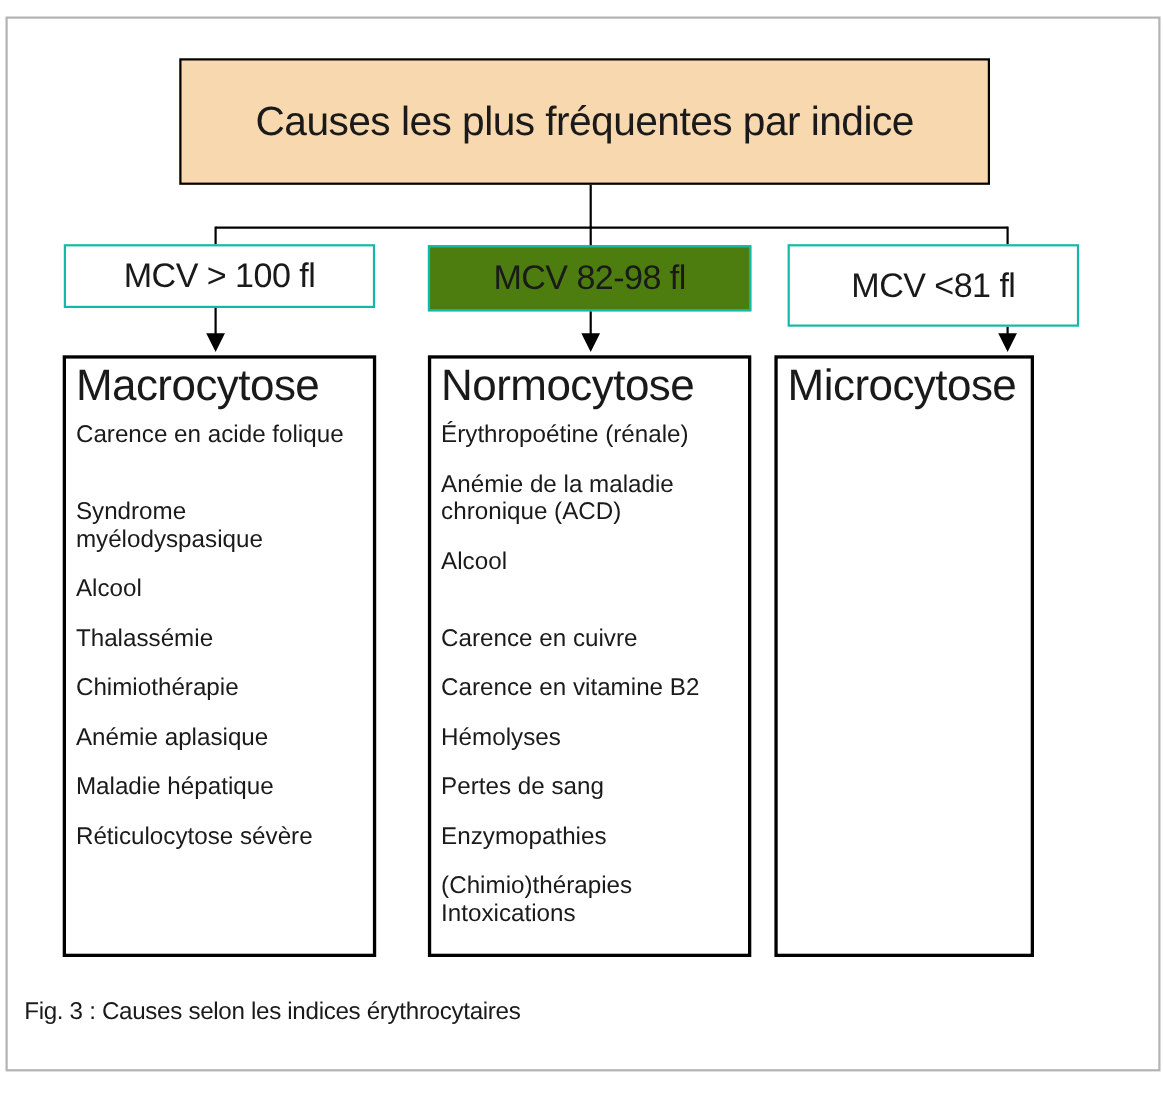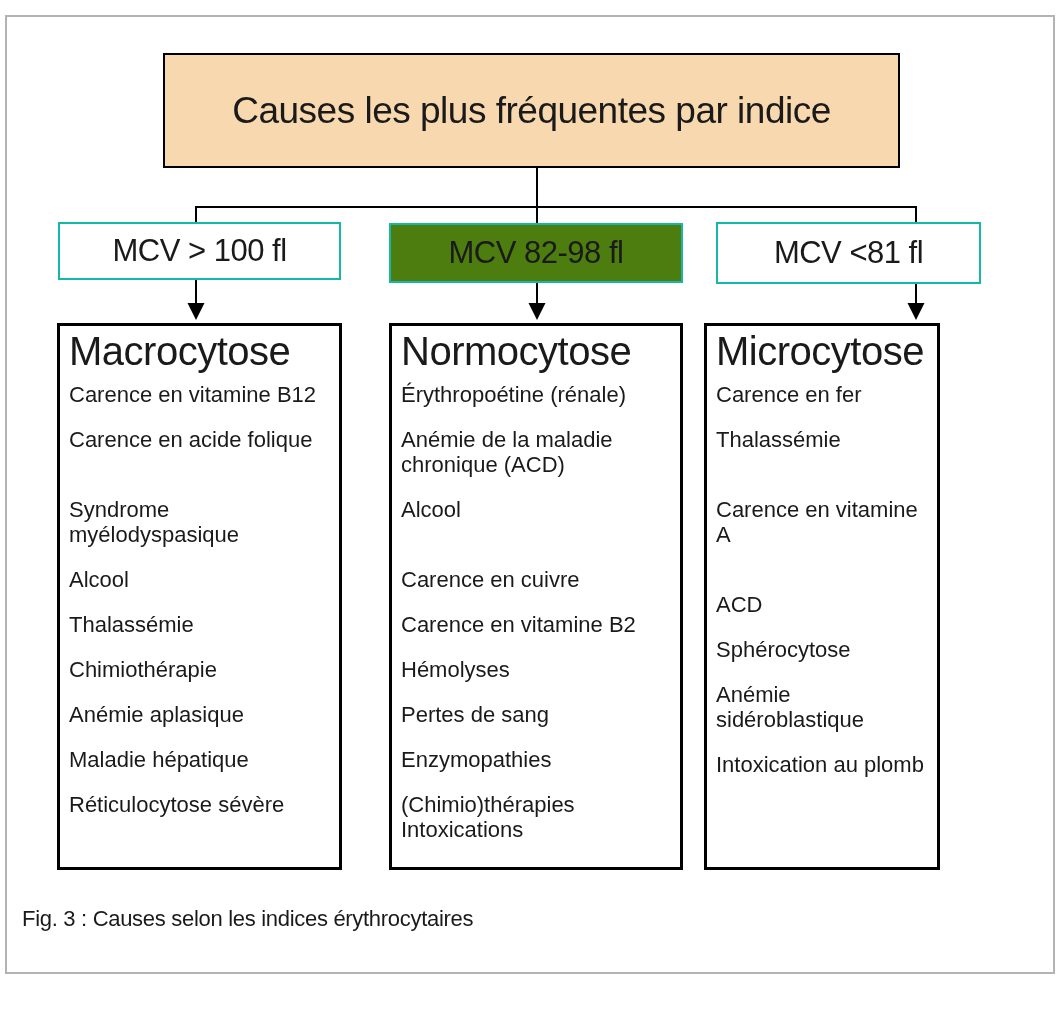--- a/index.html
+++ b/index.html
@@ -33,21 +33,21 @@
   .mcv-box {
     position: absolute;
     border: 2px solid #14b8a6;
     background: #ffffff;
     display: flex; align-items: center; justify-content: center;
     font-size: 31px;
     letter-spacing: -0.5px;
   }
   .mcv-0 { left: 58px;  top: 222px; width: 283px; height: 58px; }
   .mcv-1 { left: 389px; top: 223px; width: 294px; height: 60px; }
-  .mcv-2 { left: 716px; top: 222px; width: 265px; height: 62px; }
+  .mcv-2 { left: 716px; top: 222px; width: 265px; height: 75px; }
   .cat-box {
     position: absolute; top: 323px; height: 547px;
     border: 3px solid #000;
     background: #ffffff;
     padding: 6px 6px 0 9px;
   }
   .cat-0 { left: 57px;  width: 285px; }
   .cat-1 { left: 389px; width: 294px; }
   .cat-2 { left: 704px; width: 236px; }
   .box-title {
@@ -100,21 +100,20 @@
 <div class="mcv-box mcv-1" style="background: #4d7c0f;">
   <span>MCV 82-98 fl</span>
 </div>
 <div class="mcv-box mcv-2">
   <span>MCV &lt;81 fl</span>
 </div>
 
 <div class="cat-box cat-0">
   <div class="box-title">Macrocytose</div>
   <div class="items">
-      <div class="item">Carence en vitamine B12</div>
       <div class="item">Carence en acide folique</div>
       <div class="item spacer"></div>
       <div class="item">Syndrome
 myélodyspasique</div>
       <div class="item">Alcool</div>
       <div class="item">Thalassémie</div>
       <div class="item">Chimiothérapie</div>
       <div class="item">Anémie aplasique</div>
       <div class="item">Maladie hépatique</div>
       <div class="item">Réticulocytose sévère</div>
@@ -132,26 +131,15 @@
       <div class="item">Carence en vitamine B2</div>
       <div class="item">Hémolyses</div>
       <div class="item">Pertes de sang</div>
       <div class="item">Enzymopathies</div>
       <div class="item">(Chimio)thérapies
 Intoxications</div>
     </div>
 </div>
 <div class="cat-box cat-2">
   <div class="box-title">Microcytose</div>
-  <div class="items">
-      <div class="item">Carence en fer</div>
-      <div class="item">Thalassémie</div>
-      <div class="item spacer"></div>
-      <div class="item">Carence en vitamine A</div>
-      <div class="item spacer"></div>
-      <div class="item">ACD</div>
-      <div class="item">Sphérocytose</div>
-      <div class="item">Anémie sidéroblastique</div>
-      <div class="item">Intoxication au plomb</div>
-    </div>
 </div>
 
 <div class="caption">Fig. 3 : Causes selon les indices érythrocytaires</div>
 
 </body></html>

